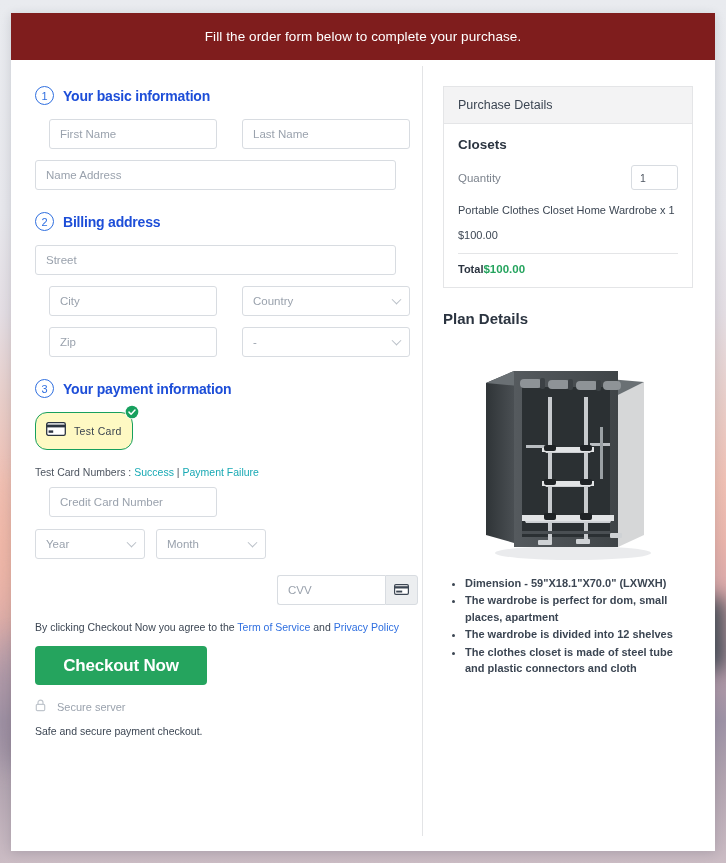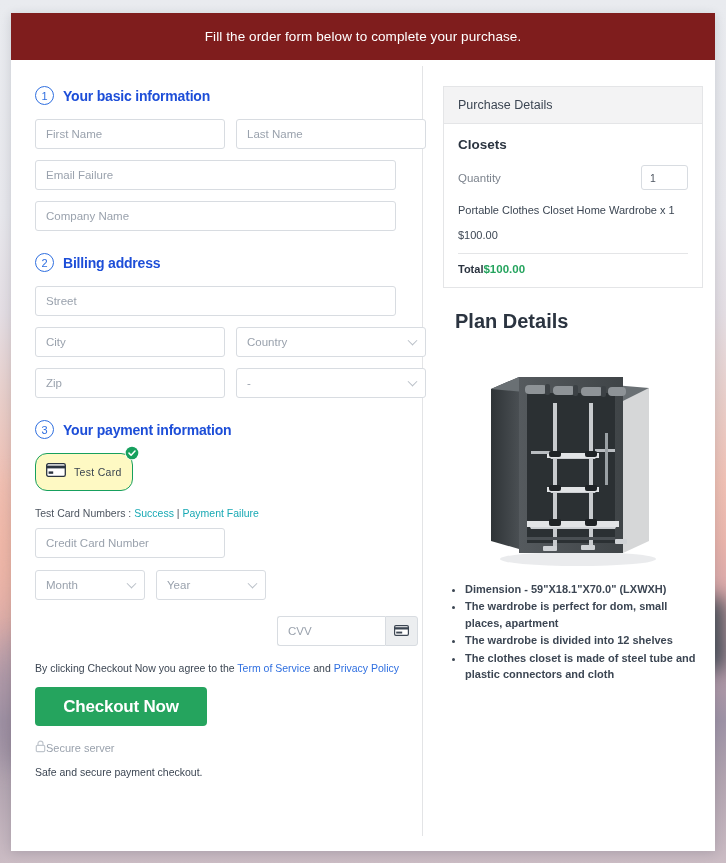--- a/index.html
+++ b/index.html
@@ -46,42 +46,42 @@
     box-shadow: 0 2px 10px rgba(40,45,60,.16);
   }
   .banner {
     height: 47px; background: #7f1d1d; color: #fff;
     display: flex; align-items: center; justify-content: center;
     font-size: 13.5px; letter-spacing: .1px;
   }
   .body { display: flex; height: 791px; }
   .col-left { width: 411px; padding: 26px 18px 0 24px; position: relative; }
   .divider { width: 1px; background: #e3e4e6; margin-top: 6px; height: 770px; }
-  .col-right { flex: 1; padding: 26px 12px 0 20px; }
+  .col-right { flex: 1; padding: 26px 22px 0 20px; }
 
   
   .sec-head { display: flex; align-items: center; gap: 9px; margin-bottom: 14px; }
   .sec-head.s2 { margin-top: 22px; }
   .sec-head.s3 { margin-top: 22px; }
   .num {
     width: 19px; height: 19px; border: 1.4px solid #2f6fe0; border-radius: 50%;
     color: #2f6fe0; font-size: 11px; display: flex; align-items: center;
     justify-content: center; flex: none; font-weight: 400;
   }
   .sec-title { font-size: 14px; color: #1d4ed8; font-weight: 600; letter-spacing: -.2px; text-align: center; }
 
   
   .row { display: flex; gap: 11px; margin-bottom: 11px; }
   .fld {
     height: 30px; border: 1px solid #d8dce1; border-radius: 3px;
     background: #fff; display: flex; align-items: center;
     padding: 0 10px; font-size: 11.5px; color: #9aa2ad;
     flex: 1; position: relative;
   }
-  .fld.half { width: 190px; flex: none; }
+  .fld.half { width: 168px; flex: none; margin-left: 14px; }
   .fld.full { width: 361px; flex: none; }
   .fld.sel { padding-right: 36px; }
   .chev {
     position: absolute; right: 9px; top: 50%; width: 7px; height: 7px;
     border-right: 1.3px solid #b9bfc7; border-bottom: 1.3px solid #b9bfc7;
     transform: translateY(-70%) rotate(45deg);
   }
   .fld.mini { width: 110px; flex: none; }
   .fld.cvv { width: 108px; flex: none; border-right: none; border-radius: 3px 0 0 3px; }
 
@@ -108,21 +108,21 @@
   .testnums a { color: #18a9b4; text-decoration: none; text-align: center; }
 
   .terms { font-size: 10.5px; color: #3c4653; margin: 16px 0 13px; }
   .terms a { color: #2f6fe0; text-decoration: none; }
 
   .checkout {
     width: 172px; height: 39px; background: #25a45e; border: none; border-radius: 4px;
     color: #fff; font-size: 17px; font-weight: 700; letter-spacing: -.2px;
     display: flex; align-items: center; justify-content: center; cursor: pointer;
   }
-  .secure { display: flex; align-items: center; gap: 0; margin: 13px 0 9px; }
+  .secure { display: flex; align-items: center; gap: 11px; margin: 13px 0 9px; }
   .secure-txt { font-size: 11px; color: #9aa2ad; }
   .safe-txt { font-size: 10.5px; color: #3c4653; }
 
   
   .panel { border: 1px solid #e4e5e7; }
   .panel-head {
     background: #f3f3f4; border-bottom: 1px solid #e4e5e7;
     padding: 11px 14px; font-size: 12.5px; color: #3c4653; font-weight: 500;
   }
   .panel-body { padding: 13px 14px 12px; }
@@ -134,21 +134,21 @@
     font-size: 10.5px; color: #4d5560; display: flex; align-items: center; padding: 0 8px;
   }
   .line-row { display: flex; justify-content: space-between; gap: 10px; flex-direction: column; }
   .line-name { font-size: 11px; color: #3c4653; line-height: 1.45; }
   .line-price { font-size: 11px; color: #3c4653; white-space: nowrap; }
   .hr { height: 1px; background: #e4e5e7; margin: 12px 0 9px; }
   .tot-row { display: flex; align-items: center; }
   .tot-lbl { font-size: 11px; color: #2b3440; font-weight: 700; }
   .tot-val { font-size: 11.5px; color: #25a45e; font-weight: 700; }
 
-  .plan-title { font-size: 20px; color: #2b3440; font-weight: 600; margin: 22px 12px 8px; }
+  .plan-title { font-size: 15px; color: #2b3440; font-weight: 600; margin: 22px 0 8px; }
 
   .prod-img { width: 100%; height: 232px; display: block; }
 
   .bullets { margin: 8px 0 0 0; padding-left: 22px; }
   .bullets li { font-size: 11px; color: #3c4653; line-height: 1.5; margin-bottom: 1px; font-weight: 600; }
 </style>
 </head>
 <body>
 
 <div class="backdrop">
@@ -173,24 +173,21 @@
       <div class="sec-head">
         <div class="num">1</div>
         <div class="sec-title">Your basic information</div>
       </div>
 
       <div class="row">
         <div class="fld half">First Name</div>
         <div class="fld half">Last Name</div>
       </div>
       <div class="row">
-        <div class="fld full">Email Failure</div>
-      </div>
-      <div class="row">
-        <div class="fld full">Company Name</div>
+        <div class="fld full">Name Address</div>
       </div>
 
       
       <div class="sec-head s2">
         <div class="num">2</div>
         <div class="sec-title">Billing address</div>
       </div>
 
       <div class="row">
         <div class="fld full">Street</div>
@@ -241,25 +238,25 @@
         <span>|</span>
         <a href="#">Payment Failure</a>
       </div>
 
       <div class="row">
         <div class="fld half">Credit Card Number</div>
       </div>
 
       <div class="row" style="margin-top:12px">
         <div class="fld mini sel">
+          <span>Year</span>
+          <span class="chev"></span>
+        </div>
+        <div class="fld mini sel">
           <span>Month</span>
-          <span class="chev"></span>
-        </div>
-        <div class="fld mini sel">
-          <span>Year</span>
           <span class="chev"></span>
         </div>
         <div class="cvv-wrap">
           <div class="fld cvv">CVV</div>
           <div class="cvv-btn">
             <span>
               <svg width="15" height="11" viewBox="0 0 15 11">
                 <rect x="0.6" y="0.6" width="13.8" height="9.8" rx="1.3" fill="#fff" stroke="#3c4653" stroke-width="1.2"></rect>
                 <rect x="0.6" y="2.2" width="13.8" height="2.3" fill="#3c4653"></rect>
                 <rect x="2.2" y="6.6" width="6" height="1.9" fill="#3c4653"></rect>

